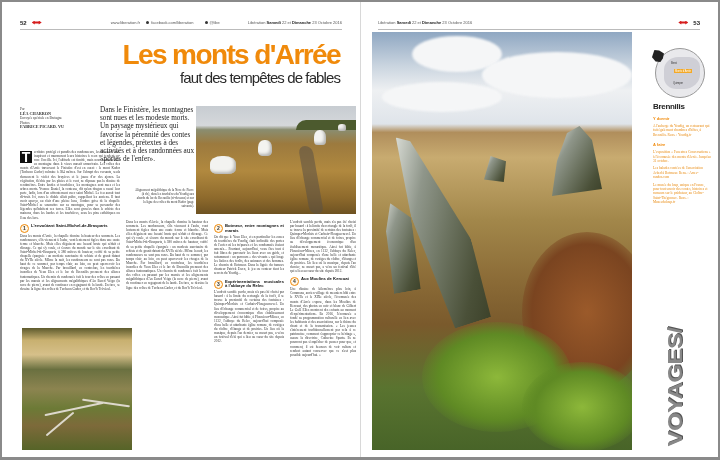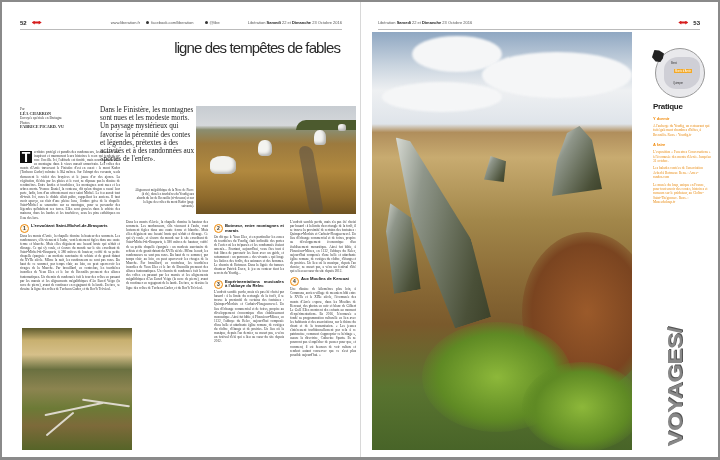--- a/index.html
+++ b/index.html
@@ -111,21 +111,22 @@
       <b>Dimanche</b>
       <span>23 Octobre 2016</span>
     </span>
     <span class="pnum-wrap">
       <span class="arrow"></span>
       <span class="pnum">53</span>
     </span>
   </div>
 
   <div class="headline">
-    <div class="subtitle">ligne des tempêtes de fables</div>
+    <div class="title">Les monts d'Arrée</div>
+    <div class="subtitle">faut des tempêtes de fables</div>
   </div>
 
   <div class="byline">
     <div>Par</div>
     <b>LÉA CHARRON</b>
     <div>Envoyée spéciale en Bretagne</div>
     <div>Photos</div>
     <b>FABRICE PICARD. VU</b>
   </div>
 
@@ -200,21 +201,21 @@
 
   <div class="map">
     <div class="land"></div>
     <span class="lbl d" style="left:14px;top:12px;">Brest</span>
     <span class="lbl o" style="left:18px;top:20px;">Monts d'Arrée</span>
     <span class="lbl d" style="left:16px;top:32px;">Quimper</span>
   </div>
   <div class="france"></div>
 
   <div class="pratique">
-    <h3>Pratique</h3>
+    <h3>Brennilis</h3>
     <h4>Y dormir</h4>
     <p>A l'auberge du Youdig, un restaurant qui fait également chambres d'hôtes, à Brennilis. Rens. : Youdig.fr</p>
     <h4>A faire</h4>
     <p>L'exposition « Fenestres Conversations » à l'écomusée des monts d'Arrée. Jusqu'au 31 octobre.</p>
     <p>Les balades contées de l'association Arbed à Botmeur. Rens. : Arree-randos.com</p>
     <p>Le musée du loup, unique en France, pour tout savoir des contes, histoires et rumeurs sur le prédateur, au Cloître-Saint-Thégonnec. Rens. : Museeduloup.fr</p>
   </div>
 
   <div class="rubric">
     <span>VOYAGES/</span>

